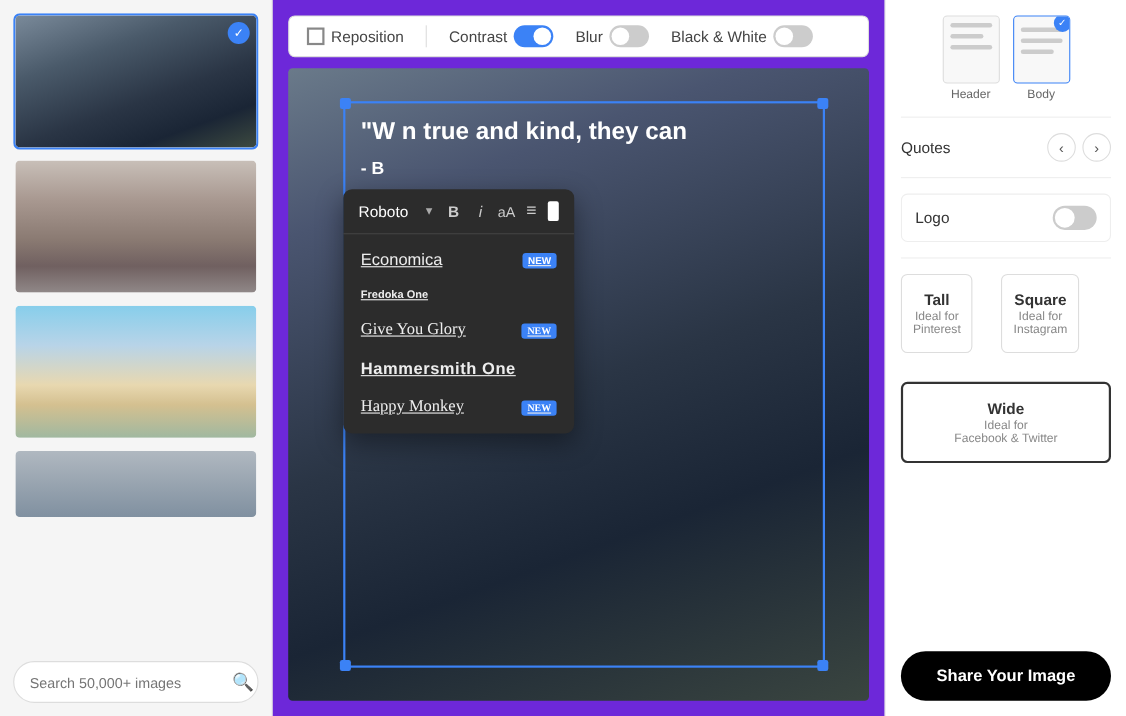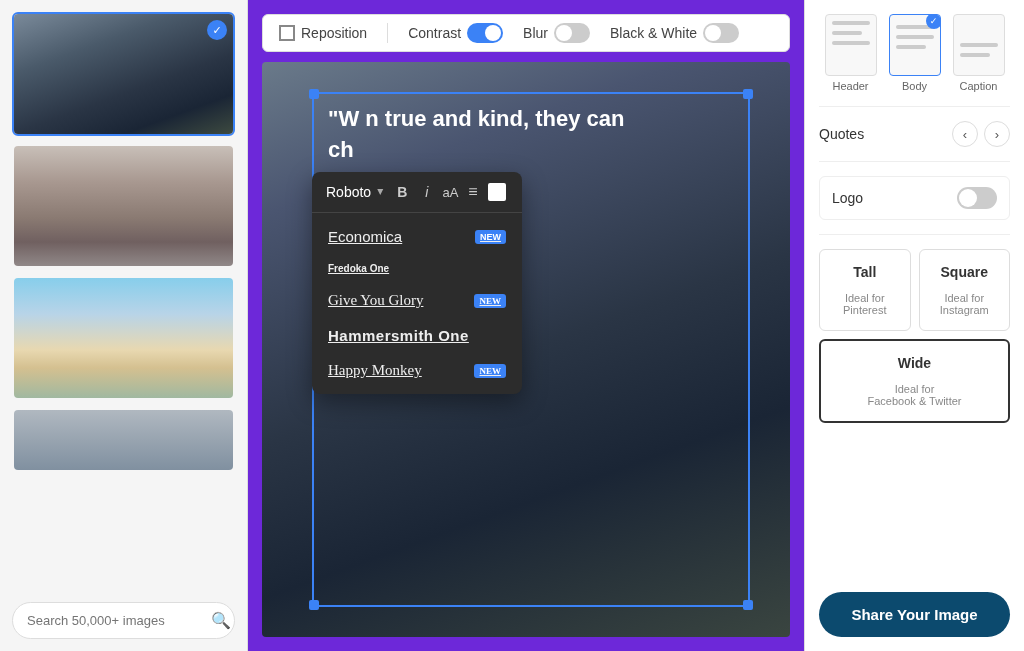--- a/index.html
+++ b/index.html
@@ -199,21 +199,21 @@
     .font-toolbar {
       display: flex;
       align-items: center;
       padding: 10px 14px;
       gap: 10px;
       border-bottom: 1px solid #444;
     }
     .font-name-selector {
       display: flex;
       align-items: flex-start;
-      gap: 6px;
+      gap: 16px;
       color: #fff;
       font-size: 14px;
       cursor: pointer;
     }
     .chevron-down { color: #aaa; font-size: 12px; }
     .font-btn { color: #ccc; font-size: 14px; cursor: pointer; padding: 2px 4px; }
     .font-btn.bold { font-weight: bold; }
     .font-btn.italic { font-style: italic; }
     .font-size-btn { color: #ccc; font-size: 13px; cursor: pointer; }
     .align-btn { color: #ccc; cursor: pointer; }
@@ -343,39 +343,39 @@
       width: 18px;
       height: 18px;
       background: #fff;
       border-radius: 50%;
       top: 2px;
       left: 2px;
     }
 
     .formats-grid {
       display: grid;
-      grid-template-columns: 1fr 1fr;
-      gap: 8px;
+      grid-template-columns: 1fr 1fr 1fr;
+      gap: 26px;
     }
     .format-card {
       border: 1px solid #ddd;
       border-radius: 6px;
       padding: 14px 10px;
       text-align: center;
       cursor: pointer;
     }
     .format-card.wide {
       grid-column: 1 / -1;
       border: 2px solid #333;
     }
     .format-title { font-size: 14px; font-weight: 700; color: #333; }
-    .format-subtitle { font-size: 11px; color: #888; margin-top: 12px; }
+    .format-subtitle { font-size: 11px; color: #888; margin-top: 2px; }
 
     .share-btn {
-      background: #0c4a6e;
+      background: #000000;
       color: #fff;
       border: none;
       border-radius: 24px;
       padding: 14px;
       font-size: 15px;
       font-weight: 600;
       cursor: pointer;
       width: 100%;
       text-align: center;
       margin-top: auto;
@@ -432,21 +432,20 @@
 
   <div class="canvas-area">
 
     <div class="text-box-overlay">
       <div class="handle handle-tl"></div>
       <div class="handle handle-tr"></div>
       <div class="handle handle-bl"></div>
       <div class="handle handle-br"></div>
       <div class="text-box-content">
         <div>"W      n true and kind, they can</div>
-        <div>ch</div>
         <div style="font-size:16px; margin-top:8px;">- B</div>
       </div>
     </div>
 
     <div class="font-dropdown">
       <div class="font-toolbar">
         <div class="font-name-selector">
           <span>Roboto</span>
           <span class="chevron-down">▾</span>
         </div>
@@ -493,27 +492,20 @@
     </div>
     <div class="layout-option">
       <div class="layout-icon selected">
         <div class="check">✓</div>
         <div class="line" style="margin-top:10px;"></div>
         <div class="line"></div>
         <div class="line short"></div>
       </div>
       <span class="layout-label">Body</span>
     </div>
-    <div class="layout-option">
-      <div class="layout-icon">
-        <div class="line" style="margin-top:28px;"></div>
-        <div class="line short"></div>
-      </div>
-      <span class="layout-label">Caption</span>
-    </div>
   </div>
 
   <div class="section-divider"></div>
 
   <div class="quotes-section">
     <span class="quotes-label">Quotes</span>
     <div class="nav-arrows">
       <div class="nav-arrow">‹</div>
       <div class="nav-arrow">›</div>
     </div>

